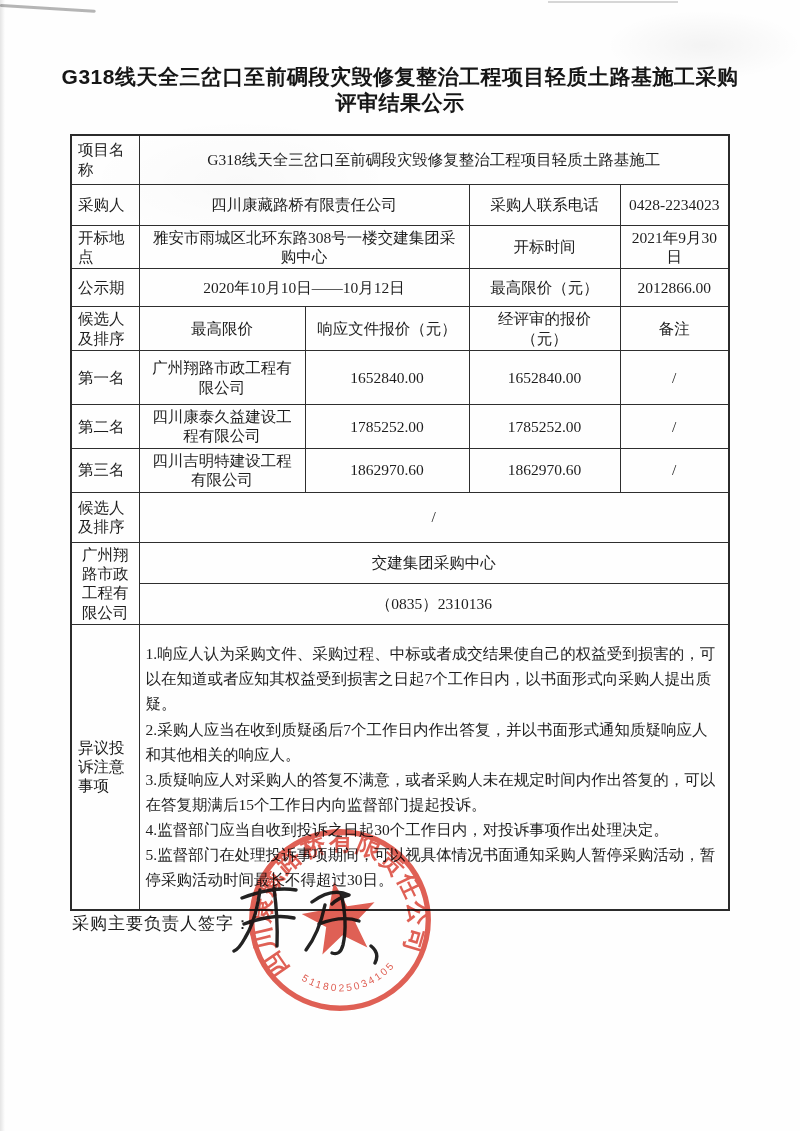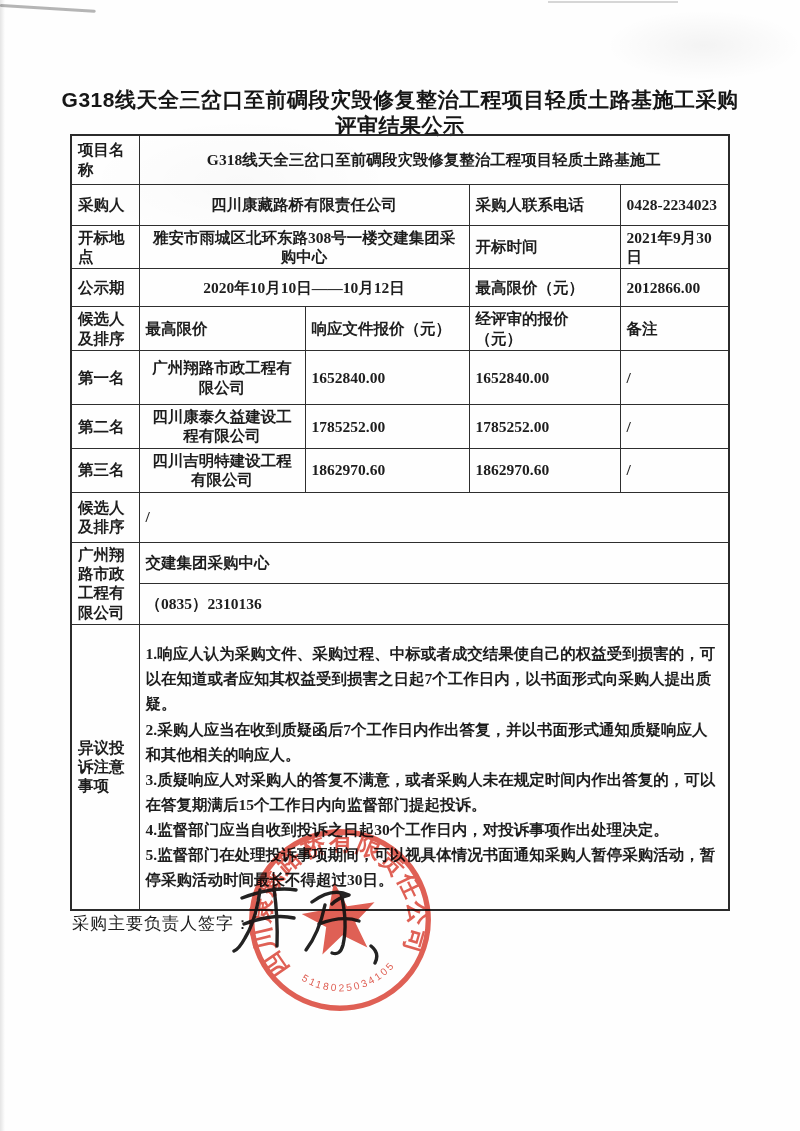--- a/index.html
+++ b/index.html
@@ -25,41 +25,41 @@
   }
   .scan-line-tr {
     position: absolute; left: 548px; top: 1px; width: 130px; height: 2px;
     background: #b5b5b5; opacity: .55;
   }
   .scan-edge-left {
     position: absolute; left: 0; top: 0; width: 5px; height: 100%;
     background: linear-gradient(to right, rgba(0,0,0,0.10), rgba(0,0,0,0));
   }
   .doc-title {
-    position: absolute; top: 87px; left: 58px; right: 58px;
+    position: absolute; top: 64px; left: 58px; right: 58px;
     text-align: center;
     font-family: "Liberation Sans", sans-serif;
     font-weight: 700; font-size: 21px; line-height: 1.22;
     letter-spacing: 0.5px; color: #161616;
   }
   table.main {
     position: absolute; top: 134px; left: 70px;
     width: 658px; table-layout: fixed;
     border-collapse: collapse;
     border: 2.5px solid #2b2b2b;
-    font-size: 15.5px; line-height: 1.25; color: #1d1d1d; font-weight: bold;
+    font-size: 15.5px; line-height: 1.25; color: #1d1d1d;
   }
   table.main td {
     border: 1.5px solid #2e2e2e;
     padding: 2px 6px;
     vertical-align: middle;
     overflow: hidden;
   }
   td.lbl { text-align: left; padding-left: 4px; padding-right: 3px; }
-  td.ctr { }
+  td.ctr { text-align: center; }
   td.val { text-align: center; }
   td.objection-body {
     vertical-align: top;
     padding: 38px 9px 8px 9px;
     line-height: 1.62;
   }
   .sig-label {
     position: absolute; left: 72px; top: 912px;
     font-size: 17px; letter-spacing: 1px; color: #1b1b1b;
   }

